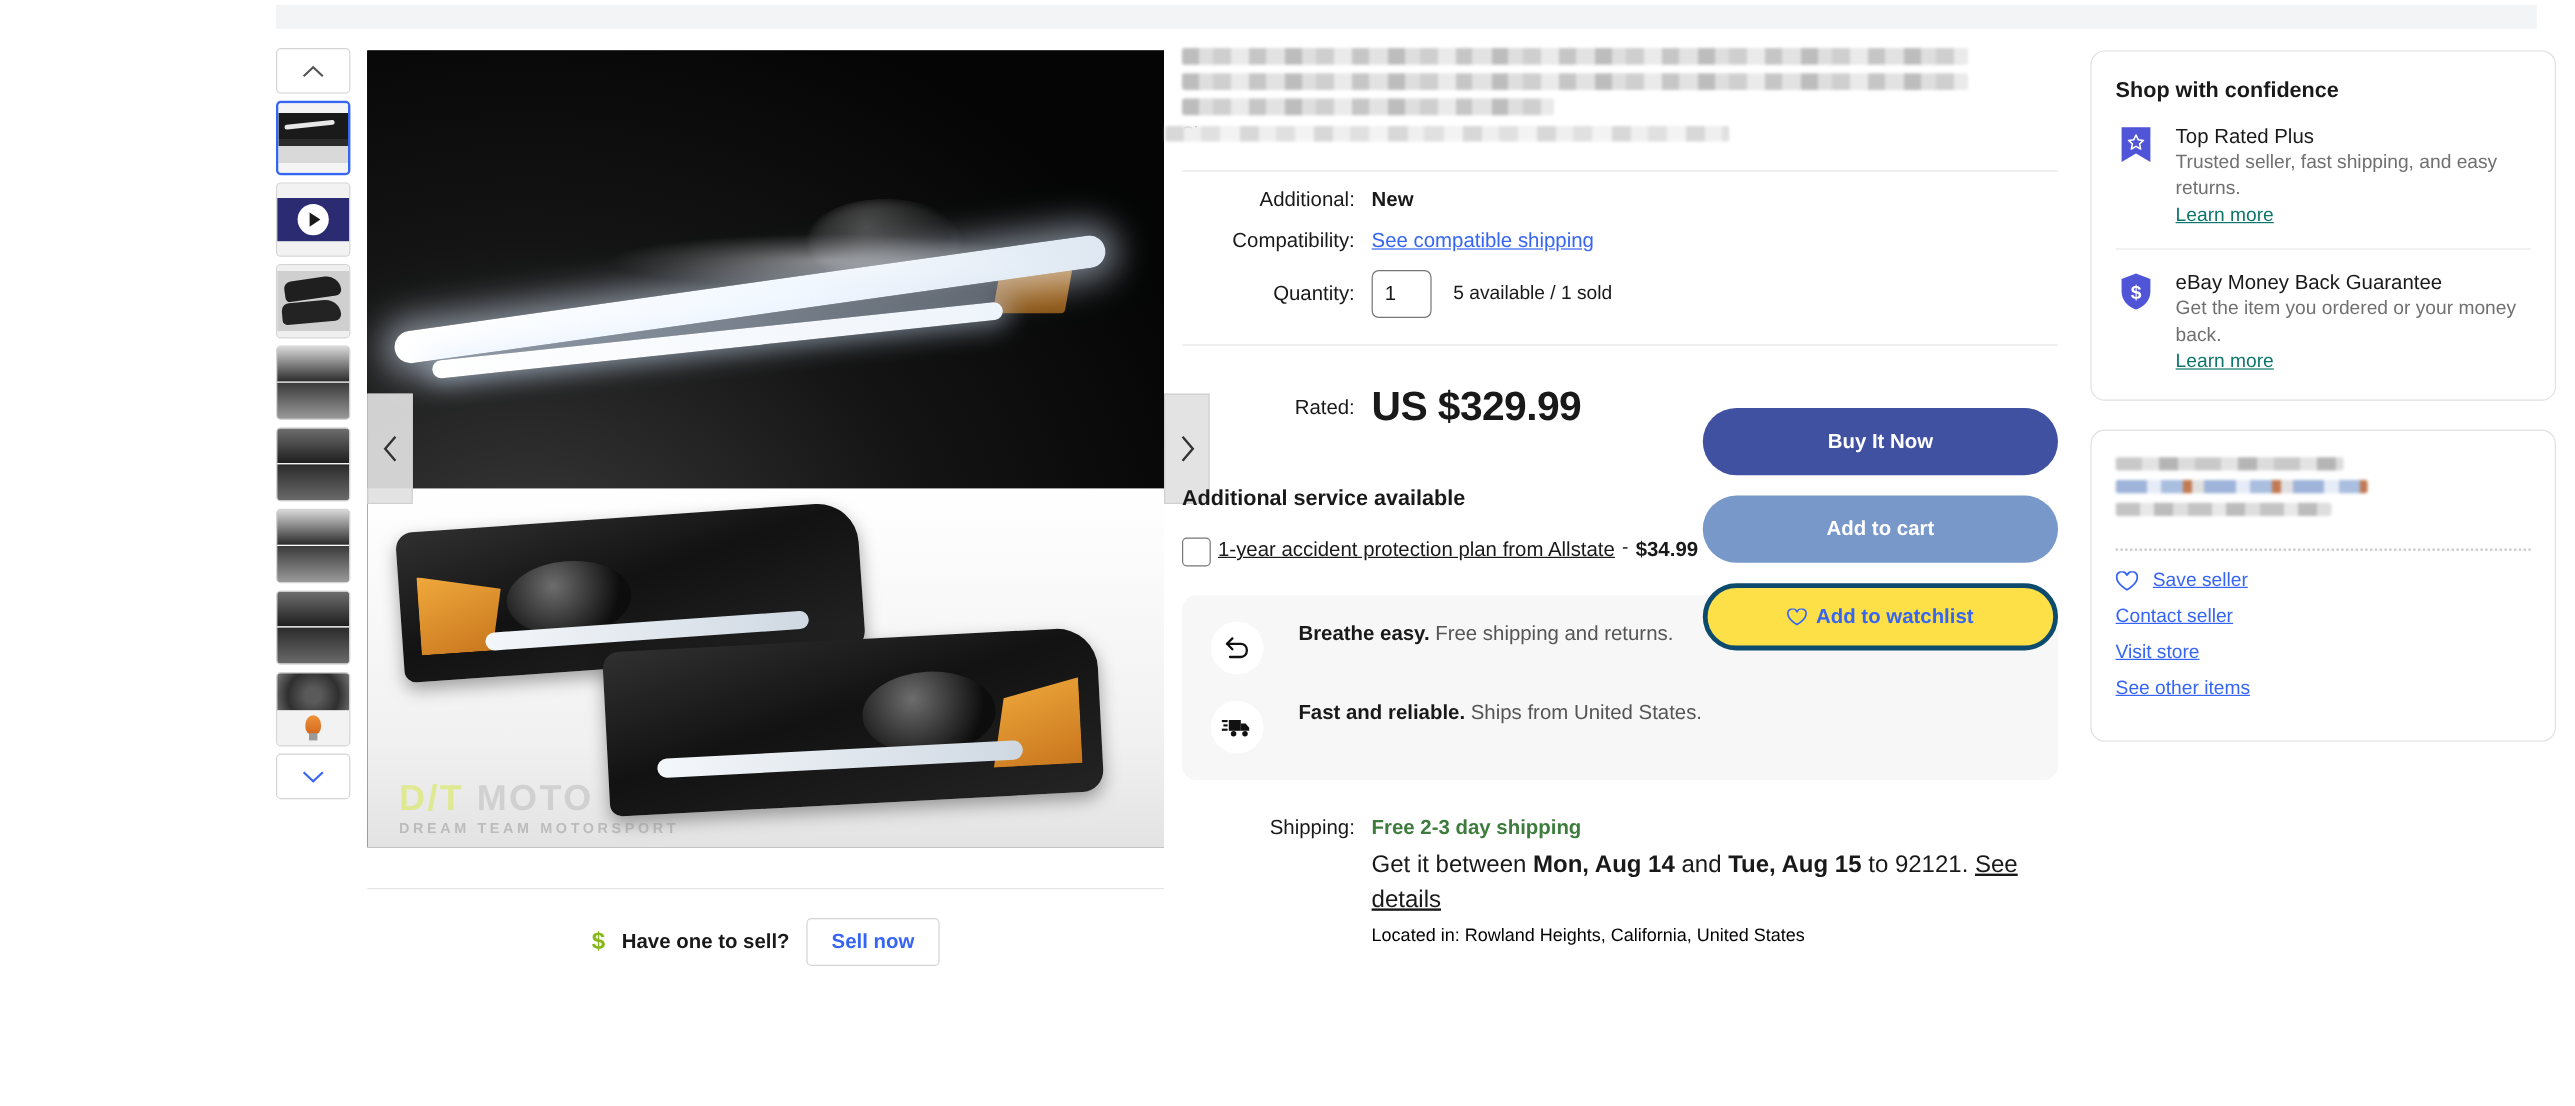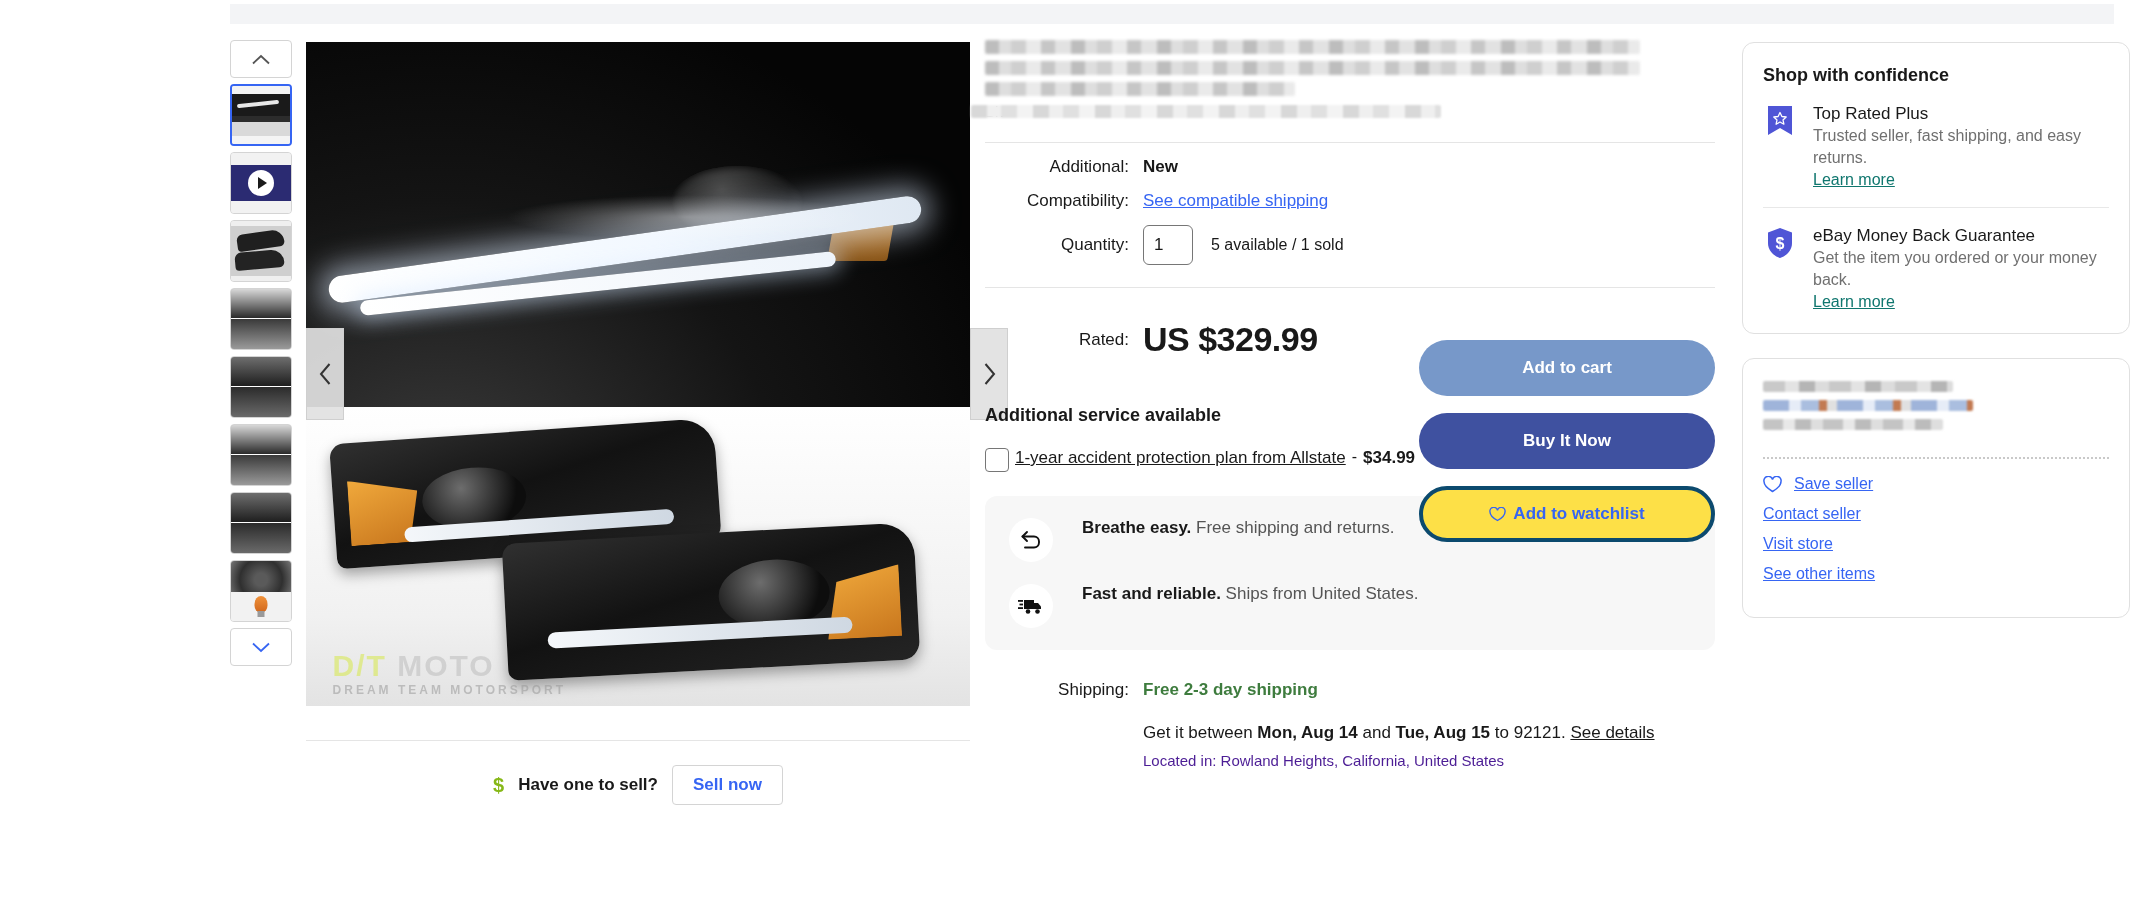--- a/index.html
+++ b/index.html
@@ -247,23 +247,23 @@
   .promo-row + .promo-row { margin-top:22px; }
   .promo-ic { width:44px; height:44px; border-radius:50%; background:#fff;
     display:flex; align-items:center; justify-content:center; flex:none; }
   .promo-text { font-size:17px; color:#555; }
   .promo-text b { color:#191919; }
 
   .ship-block { display:flex; margin-top:30px; }
   .ship-label { width:158px; text-align:right; padding-right:14px; font-size:17px; }
   .ship-body { flex:1; }
   .ship-free { color:#3e7c3e; font-weight:bold; font-size:17px; }
-  .ship-eta { font-size:17px; margin-top:21px; line-height:1.45; }
+  .ship-eta { font-size:20px; margin-top:7px; line-height:1.45; }
   .ship-eta b { font-weight:bold; }
-  .ship-located { font-size:15px; color:#4c1d95; margin-top:6px; }
+  .ship-located { font-size:15px; color:#000000; margin-top:6px; }
 
   
   .sidebar { position:absolute; left:1742px; top:42px; width:388px; }
   .card { border:1px solid #e0e0e0; border-radius:12px; background:#fff; padding:22px 20px; }
   .card + .card { margin-top:24px; }
   .card-title { font-size:18px; font-weight:bold; margin-bottom:18px; }
   .conf-row { display:flex; gap:16px; }
   .conf-ic { width:34px; height:34px; flex:none; display:flex; align-items:center; justify-content:center; }
   .conf-h { font-size:17px; color:#191919; }
   .conf-d { font-size:16px; color:#707070; line-height:1.35; margin-top:1px; }
@@ -475,22 +475,22 @@
     <div class="ship-block">
       <div class="ship-label">Shipping:</div>
       <div class="ship-body">
         <div class="ship-free">Free 2-3 day shipping</div>
         <div class="ship-eta"><span>Get it between </span><b>Mon, Aug 14</b><span> and </span><b>Tue, Aug 15</b><span> to 92121. </span><span style="text-decoration:underline;cursor:pointer;">See details</span></div>
         <div class="ship-located">Located in: Rowland Heights, California, United States</div>
       </div>
     </div>
 
     <div class="cta-col">
+      <button class="btn btn-buy">Buy It Now</button>
       <button class="btn btn-cart">Add to cart</button>
-      <button class="btn btn-buy">Buy It Now</button>
       <button class="btn btn-watch">
         <svg width="17" height="15" viewBox="0 0 17 15">
           <path d="M8.5 13.5 C8.5 13.5 1 9.2 1 4.9 A3.7 3.7 0 0 1 8.5 3.3 A3.7 3.7 0 0 1 16 4.9 C16 9.2 8.5 13.5 8.5 13.5 Z" fill="none" stroke="#3665f3" stroke-width="1.4"></path>
         </svg>
         <span>Add to watchlist</span>
       </button>
     </div>
   </div>
 
   <div class="sidebar">

